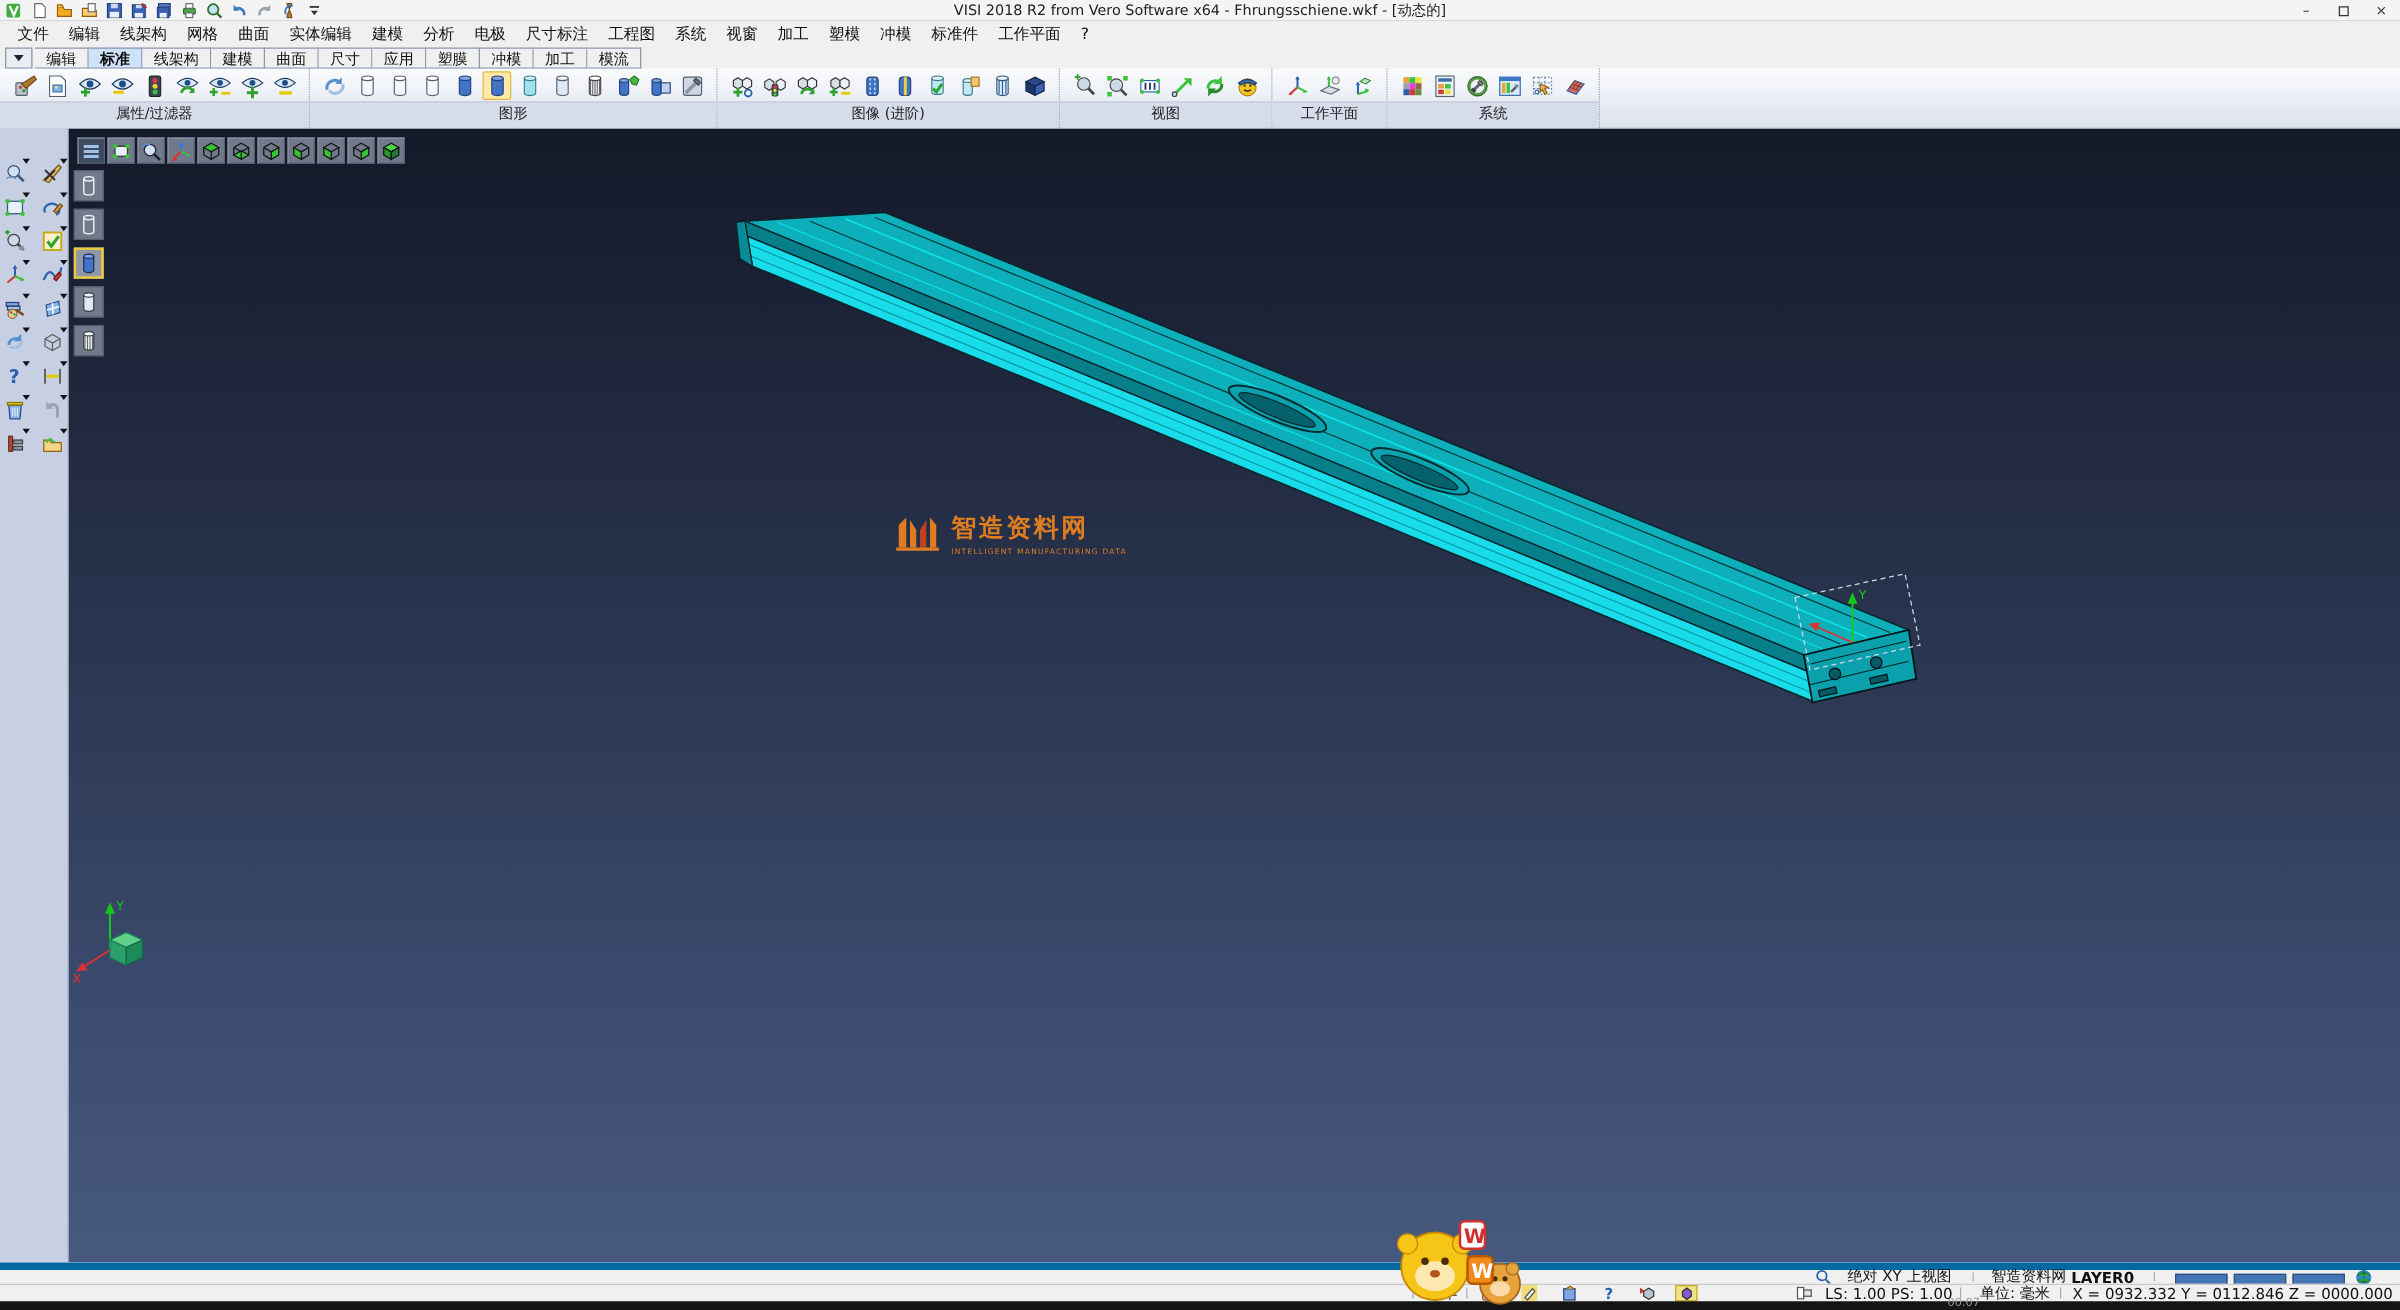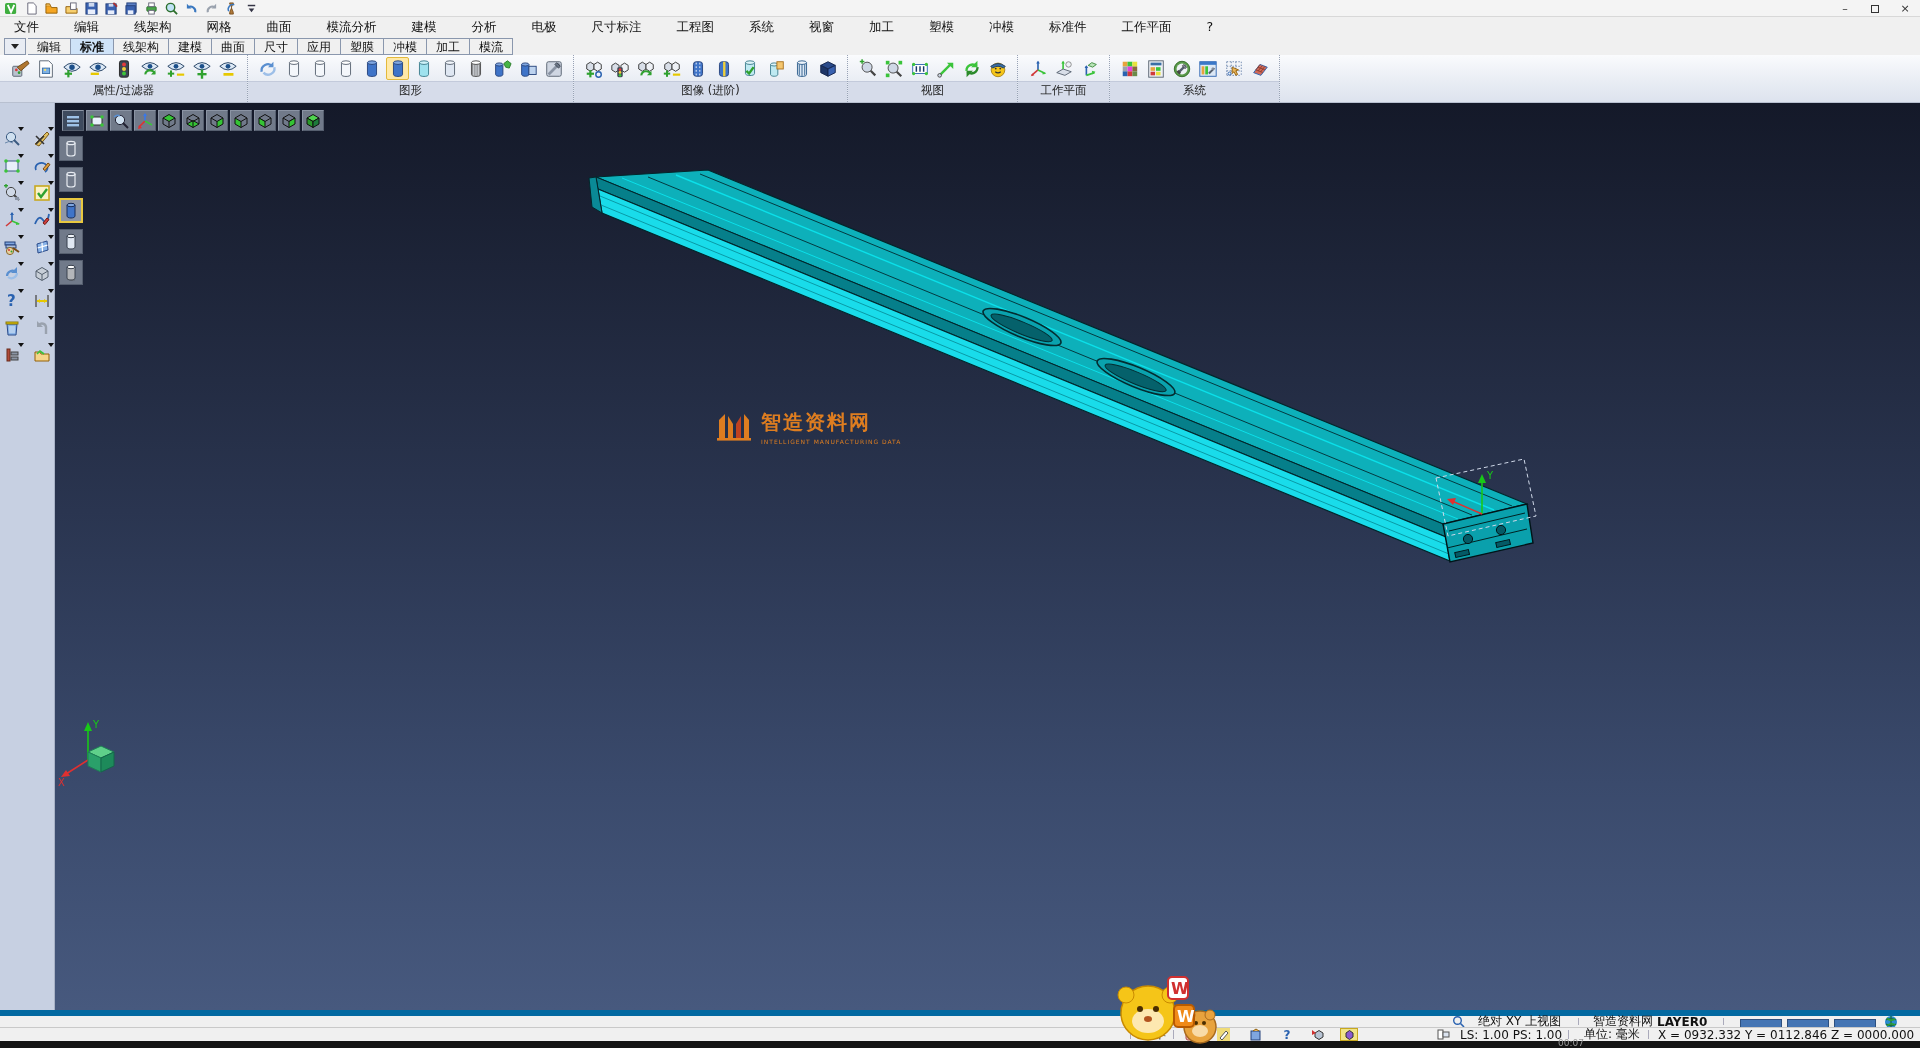--- a/index.html
+++ b/index.html
@@ -13,21 +13,21 @@
   .qicons { display:flex; align-items:center; gap:6px; }
   .qi { width:14px; height:13px; display:flex; align-items:center; justify-content:center; }
   .qi svg { width:13px; height:13px; }
   .win-title { position:absolute; left:0; right:0; text-align:center; font-size:11.5px; color:#222; pointer-events:none; }
   .wctrl { position:absolute; right:0; top:0; height:17px; display:flex; }
   .wc { width:30px; height:17px; display:flex; align-items:center; justify-content:center; font-size:11px; color:#333; }
   .wc .maxbox { width:8px; height:8px; border:1px solid #333; }
 
   
   .menubar { position:absolute; left:0; top:17px; width:100%; height:19px; background:#f0f0f0;
-    display:flex; align-items:center; padding-left:6px;gap:19px; }
+    display:flex; align-items:center; padding-left:6px; }
   .menu-item { padding:0 8px; font-size:12.5px; line-height:19px; color:#111; cursor:default; }
 
   
   .tabrow { position:absolute; left:0; top:36px; width:100%; height:19px; background:#f0f0f0;
     display:flex; align-items:flex-end; padding-left:4px; }
   .tab-dd { width:22px; height:17px; border:1px solid #8a97ad; background:#e8ecf3;
     display:flex; align-items:center; justify-content:center; margin-right:2px; }
   .tri-dn { width:0; height:0; border-left:4px solid transparent; border-right:4px solid transparent; border-top:5px solid #222; }
   .tab { height:17px; padding:0 9px; border:1px solid #8a97ad; border-left:none; line-height:16px;
     font-size:12px; background:#f0f0f0; color:#111; }
@@ -177,40 +177,41 @@
             <path d="M10 3a5 5 0 0 0-6 7" fill="none" stroke="#3a78c0" stroke-width="1.6"></path>
           </svg>
         </span>
       <span class="qi">
           <svg viewBox="0 0 14 14">
             <rect x="3" y="3" width="8" height="1.6" fill="#334"></rect>
             <path d="M4 7l3 4 3-4z" fill="#334"></path>
           </svg>
         </span>
     </div>
+    <div class="win-title">VISI 2018 R2 from Vero Software x64 - Fhrungsschiene.wkf - [动态的]</div>
     <div class="wctrl">
       <span class="wc">
           <span>–</span>
         </span>
       <span class="wc">
           <span class="maxbox"></span>
         </span>
       <span class="wc">
           <span>×</span>
         </span>
     </div>
   </div>
 
   <div class="menubar">
     <span class="menu-item">文件</span>
     <span class="menu-item">编辑</span>
     <span class="menu-item">线架构</span>
     <span class="menu-item">网格</span>
     <span class="menu-item">曲面</span>
-    <span class="menu-item">模流分析</span>
+    <span class="menu-item">实体编辑</span>
     <span class="menu-item">建模</span>
     <span class="menu-item">分析</span>
     <span class="menu-item">电极</span>
     <span class="menu-item">尺寸标注</span>
     <span class="menu-item">工程图</span>
     <span class="menu-item">系统</span>
     <span class="menu-item">视窗</span>
     <span class="menu-item">加工</span>
     <span class="menu-item">塑模</span>
     <span class="menu-item">冲模</span>

